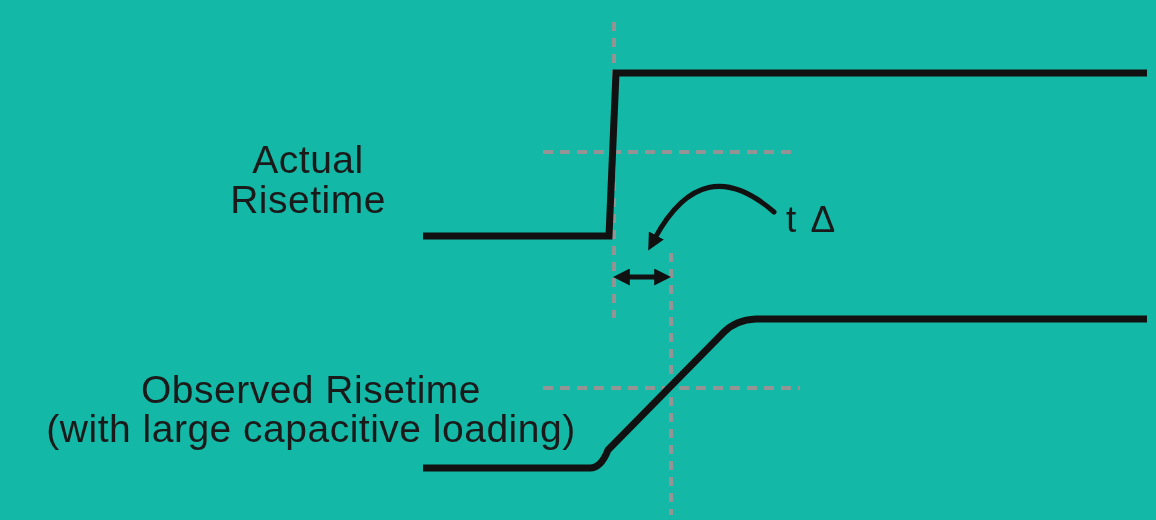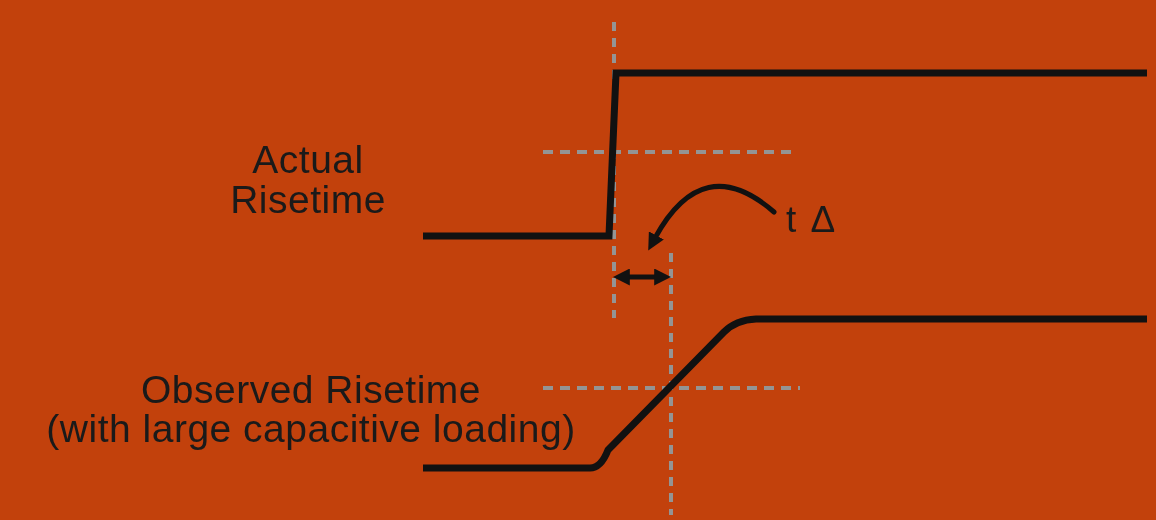--- a/index.html
+++ b/index.html
@@ -4,21 +4,21 @@
 <style>
   html, body {
     margin: 0;
     padding: 0;
     background: #ffffff;
   }
   .stage {
     position: relative;
     width: 1156px;
     height: 520px;
-    background: #c2410c;
+    background: #14b8a6;
     overflow: hidden;
   }
   svg { display: block; }
   .label {
     font-family: "Liberation Sans", sans-serif;
     font-size: 39px;
     font-weight: 400;
     letter-spacing: 0.5px;
   }
   .tdelta {

